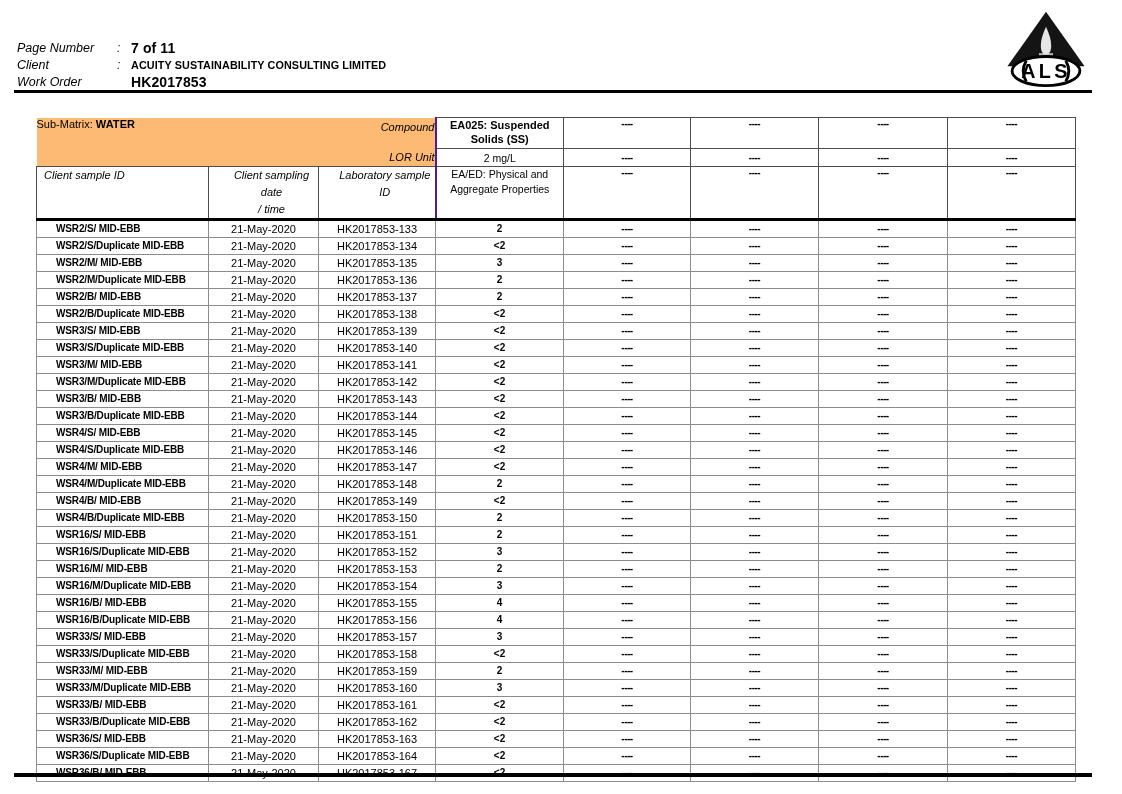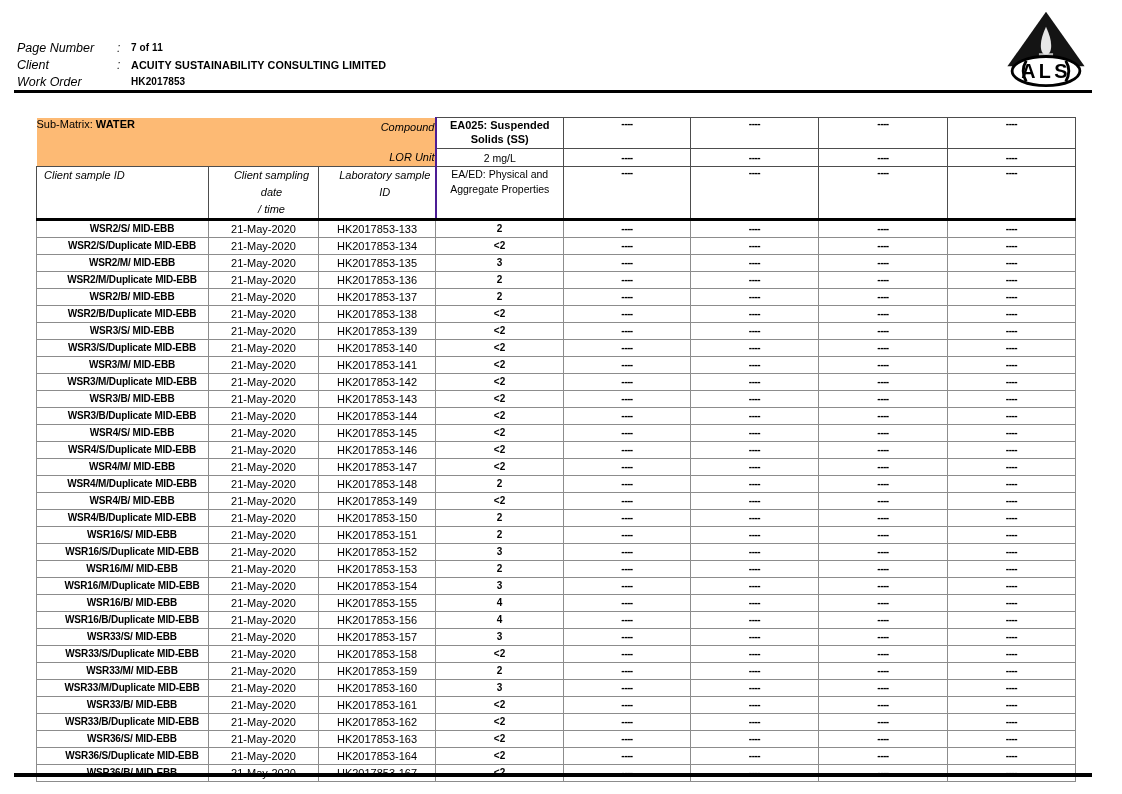--- a/index.html
+++ b/index.html
@@ -6,21 +6,21 @@
   body {
     width:1122px; height:794px; position:relative; overflow:hidden;
     font-family:"Liberation Sans", sans-serif; color:#000;
   }
 
   
   .info { position:absolute; left:17px; top:39px; }
   .info-row { display:flex; align-items:center; height:17px; }
   .info-label { width:100px; font-style:italic; font-size:12.5px; }
   .info-colon { width:14px; font-style:italic; font-size:12px; color:#222; }
-  .info-value { font-weight:bold; font-size:10px; letter-spacing:0.1px; }
+  .info-value { font-weight:bold; font-size:14px; letter-spacing:0.1px; }
   .info-value.small { font-size:10.8px; }
 
   
   .logo { position:absolute; right:28px; top:8px; width:96px; height:80px; }
 
   
   .rule { position:absolute; left:14px; width:1078px; background:#000; }
   .rule-top { top:90px; height:3px; }
   .rule-bottom { top:773px; height:4px; }
 
@@ -48,21 +48,21 @@
   .mg { font-size:10.5px; text-align:center; vertical-align:middle; }
   .idh { font-style:italic; font-size:11px; line-height:17px; padding-top:4px; }
   .idh.left { text-align:left; padding-left:7px; }
   .idh.ctr { text-align:center; white-space:pre-line;padding-left:16px; }
   .mth { font-size:10.5px; text-align:center; line-height:15px; padding-top:4px; white-space:pre-line; }
   .hdash { font-weight:bold; font-size:10px; text-align:center; padding-top:6px; letter-spacing:-0.5px; }
   tr.hb .hdash, tr.hb .mg { padding-top:0; vertical-align:middle; }
 
   
   tbody td { border:1px solid #8c8c8c; height:16px; line-height:16px; font-size:11px; text-align:center; }
-  tbody td.c0 { text-align:center; padding-left:19px; font-size:10px; font-weight:600; letter-spacing:-0.15px; }
+  tbody td.c0 { text-align:left; padding-left:19px; font-size:10px; font-weight:600; letter-spacing:-0.15px; }
   tbody td.c1 { font-size:11px; }
   tbody td.c2 { font-size:11px; }
   tbody td.c3 { font-size:10px; font-weight:bold; }
   tbody td.cd { font-size:10px; font-weight:bold; letter-spacing:-0.5px; }
 </style>
 </head>
 <body>
 
 <div class="info">
   <div class="info-row">

